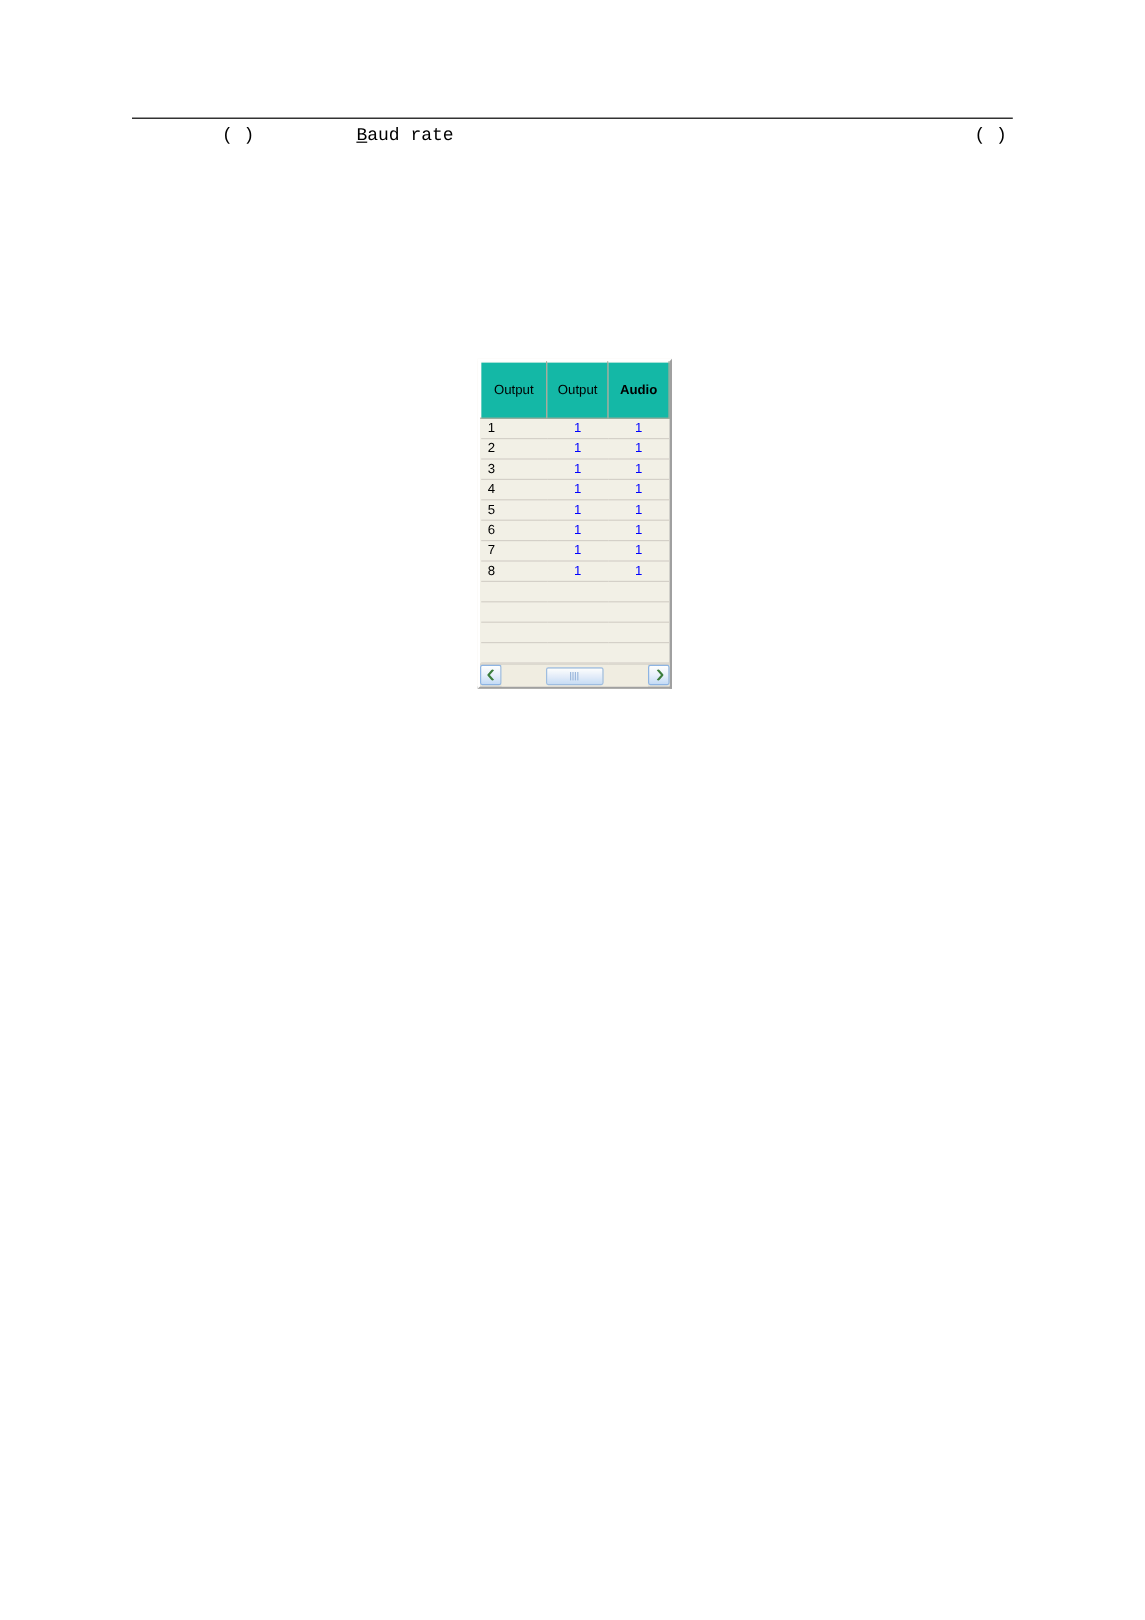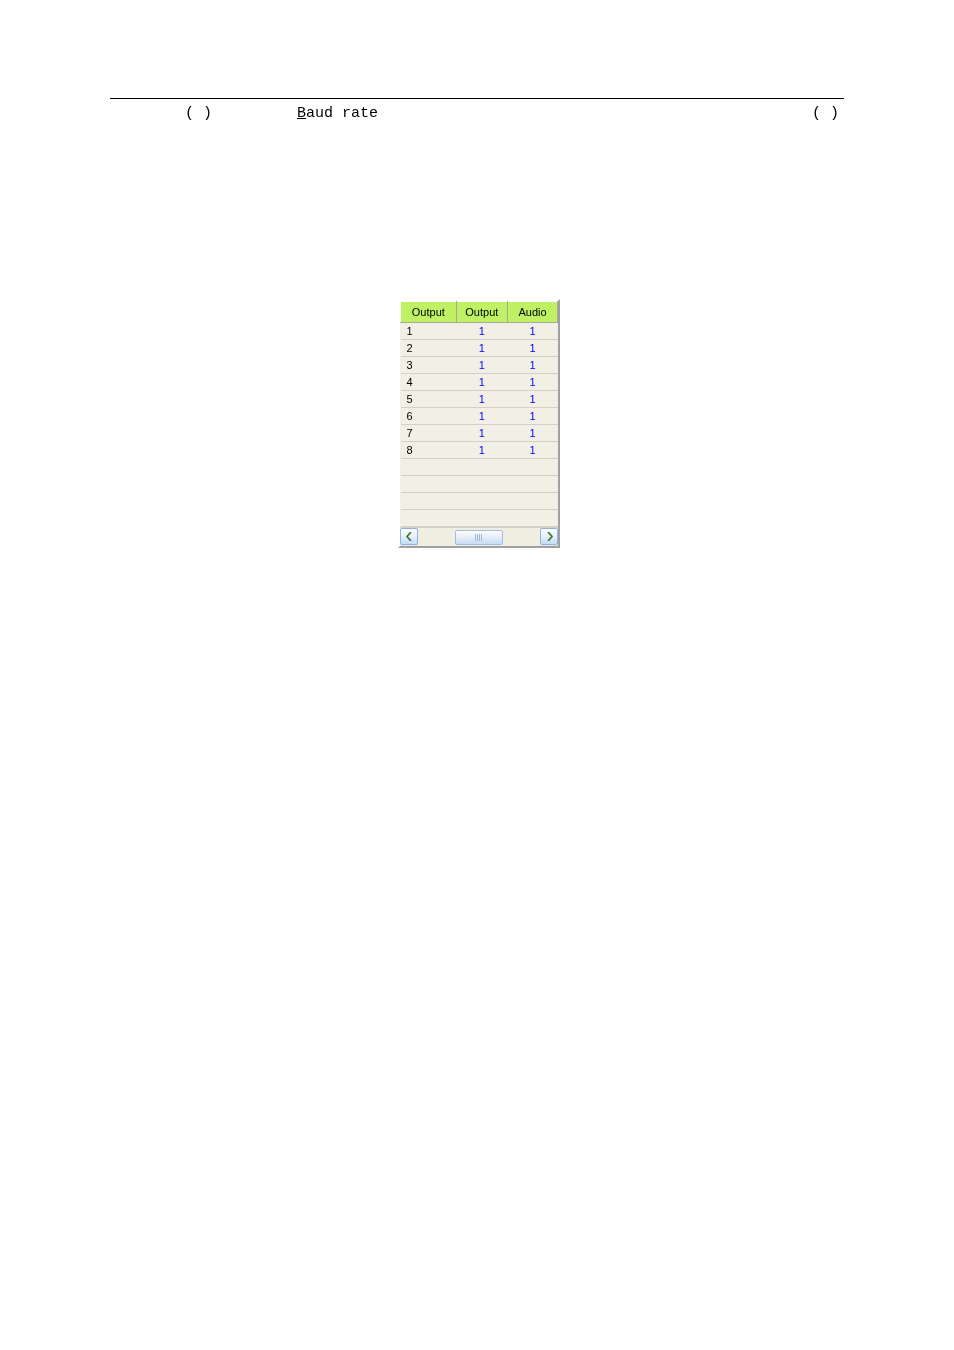--- a/index.html
+++ b/index.html
@@ -61,25 +61,25 @@
       border-left-color: #fff;
     }
     
     .data-table {
       width: 100%;
       border-collapse: collapse;
       font-size: 11px;
     }
     
     .data-table th {
-      background: #bef264;
+      background: #14b8a6;
       border: 1px solid #aca899;
       border-top-color: #fff;
       border-left-color: #fff;
-      padding: 2px 4px;
+      padding: 15px 4px;
       font-weight: normal;
       text-align: center;
       height: 16px;
     }
     
     .data-table td {
       border-bottom: 1px solid #d4d0c8;
       padding: 0 4px;
       height: 16px;
       text-align: center;
@@ -94,21 +94,21 @@
     .data-table td.value-cell {
       color: #0000ff;
     }
     
     .data-table .empty-row td {
       height: 16px;
     }
     
     .data-table th.col-output { width: 52px; }
     .data-table th.col-video { width: 46px; }
-    .data-table th.col-audio { width: 46px; }
+    .data-table th.col-audio { width: 46px; font-weight: bold; }
     
     .scrollbar {
       display: flex;
       height: 18px;
       background: #e8e6da;
       border-top: 1px solid #d4d0c8;
     }
     
     .scroll-btn {
       width: 18px;

